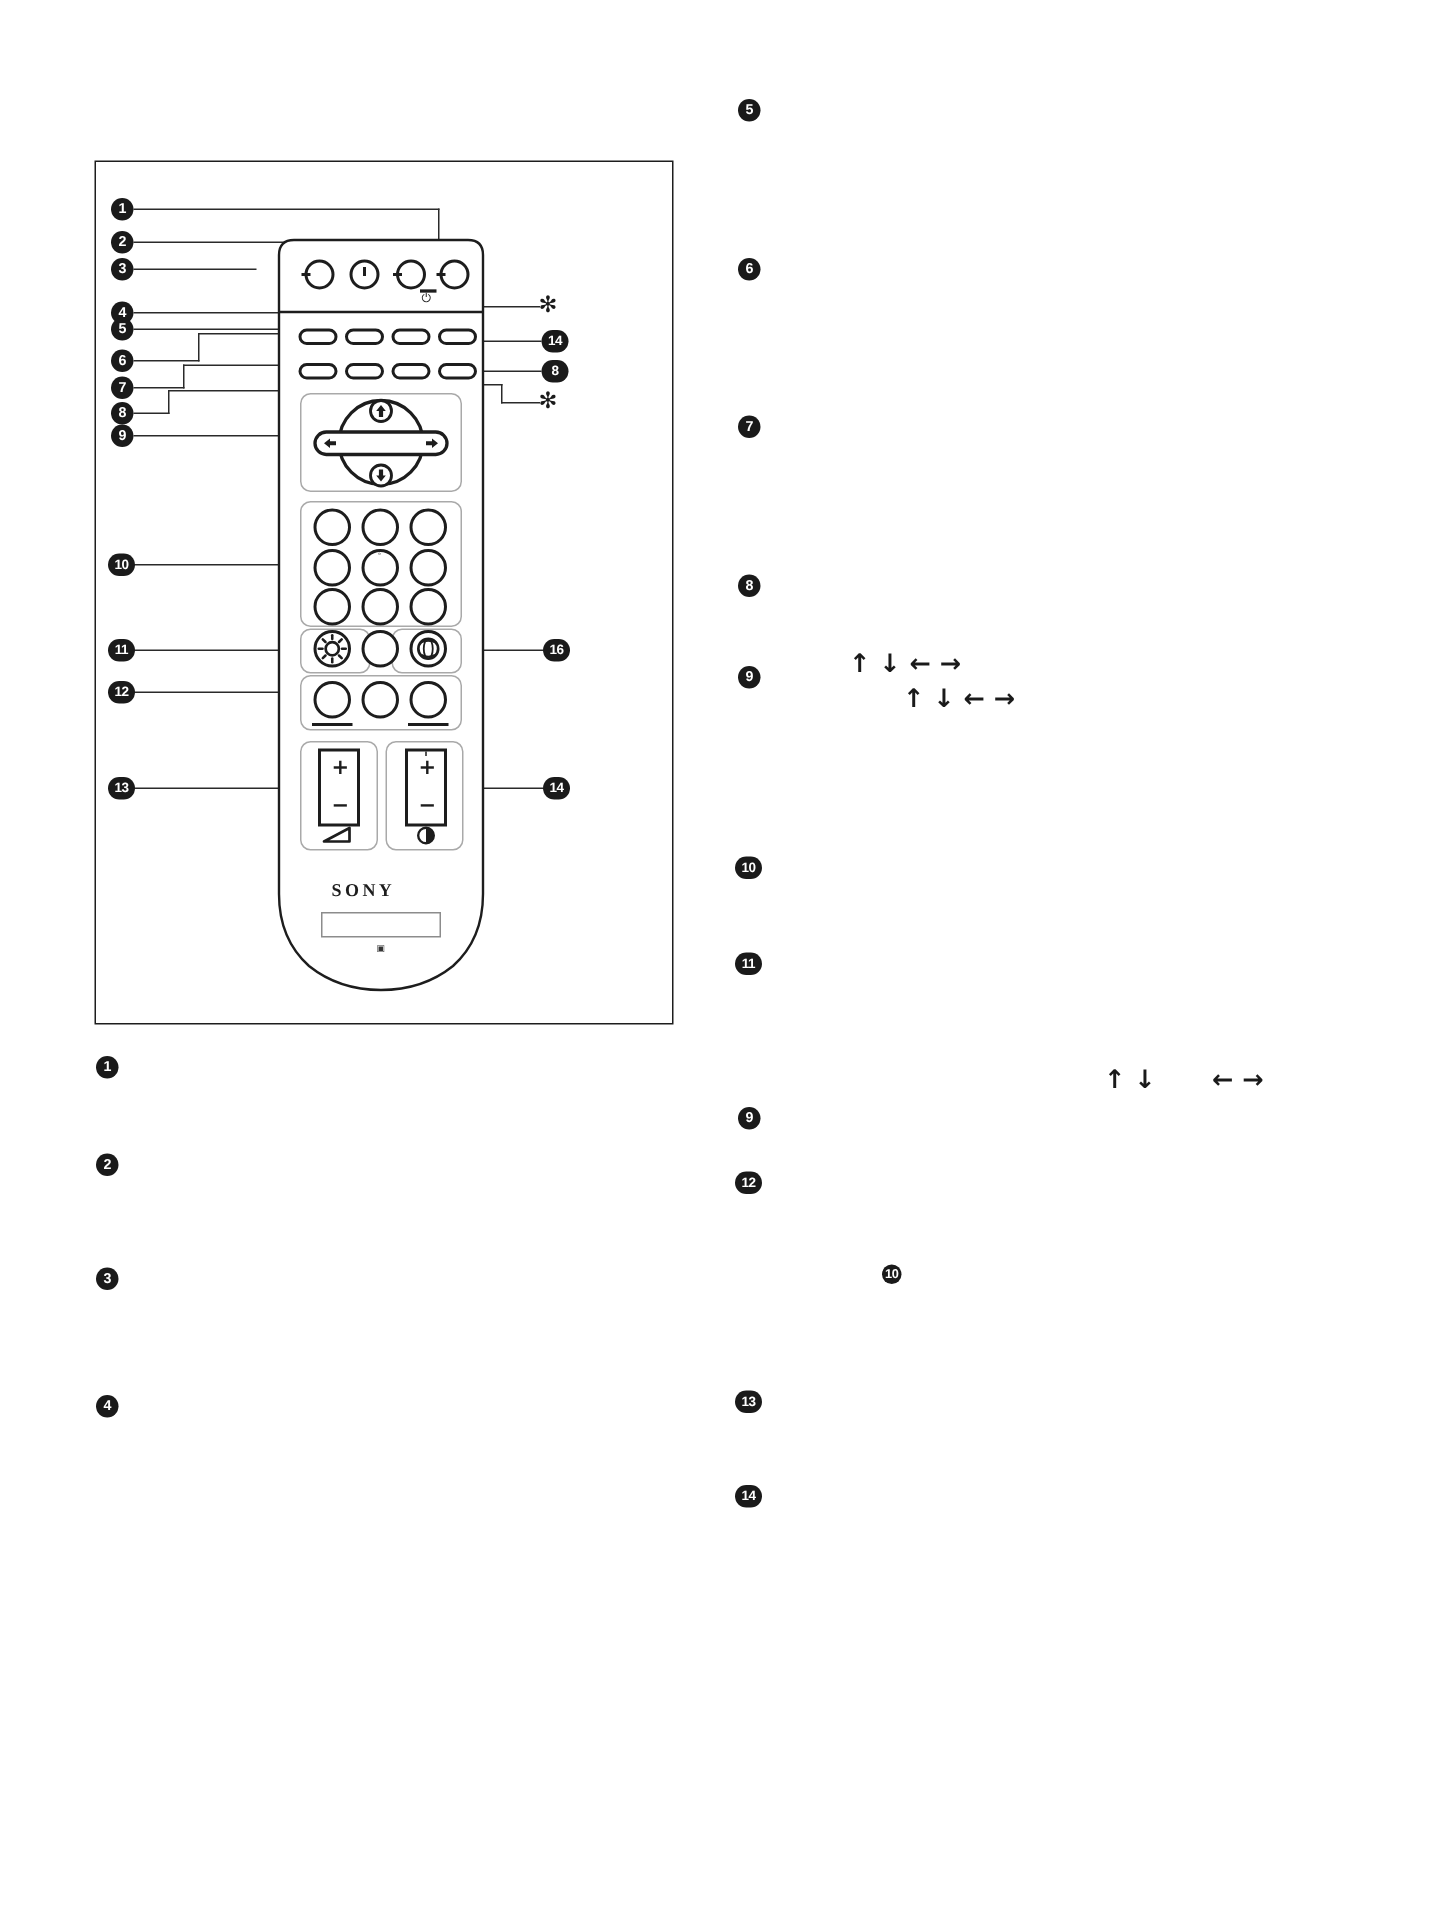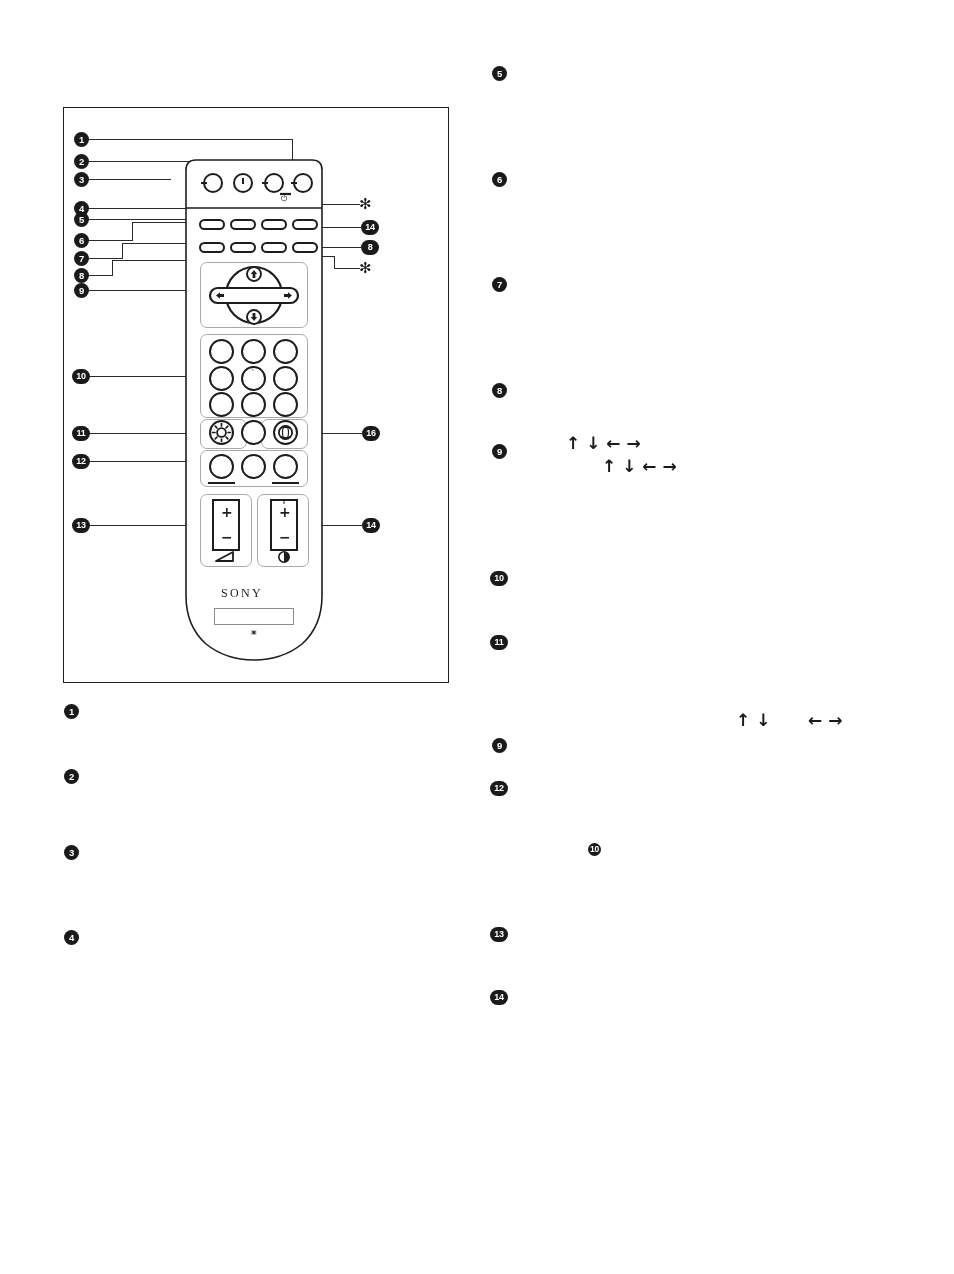--- a/index.html
+++ b/index.html
@@ -119,21 +119,21 @@
 
   .underline {
     position: absolute;
     height: 0;
     border-top: 2px solid #1d1d1d;
   }
 
   .sony-logo {
     position: absolute;
     font-family: "Liberation Serif", serif;
-    font-weight: normal;
+    font-weight: bold;
     letter-spacing: 2.3px;
     font-size: 12px;
     color: #1d1d1d;
   }
 
   .window-slot {
     position: absolute;
     border: 1.4px solid #8c8c8c;
     box-sizing: border-box;
     background: #ffffff;

